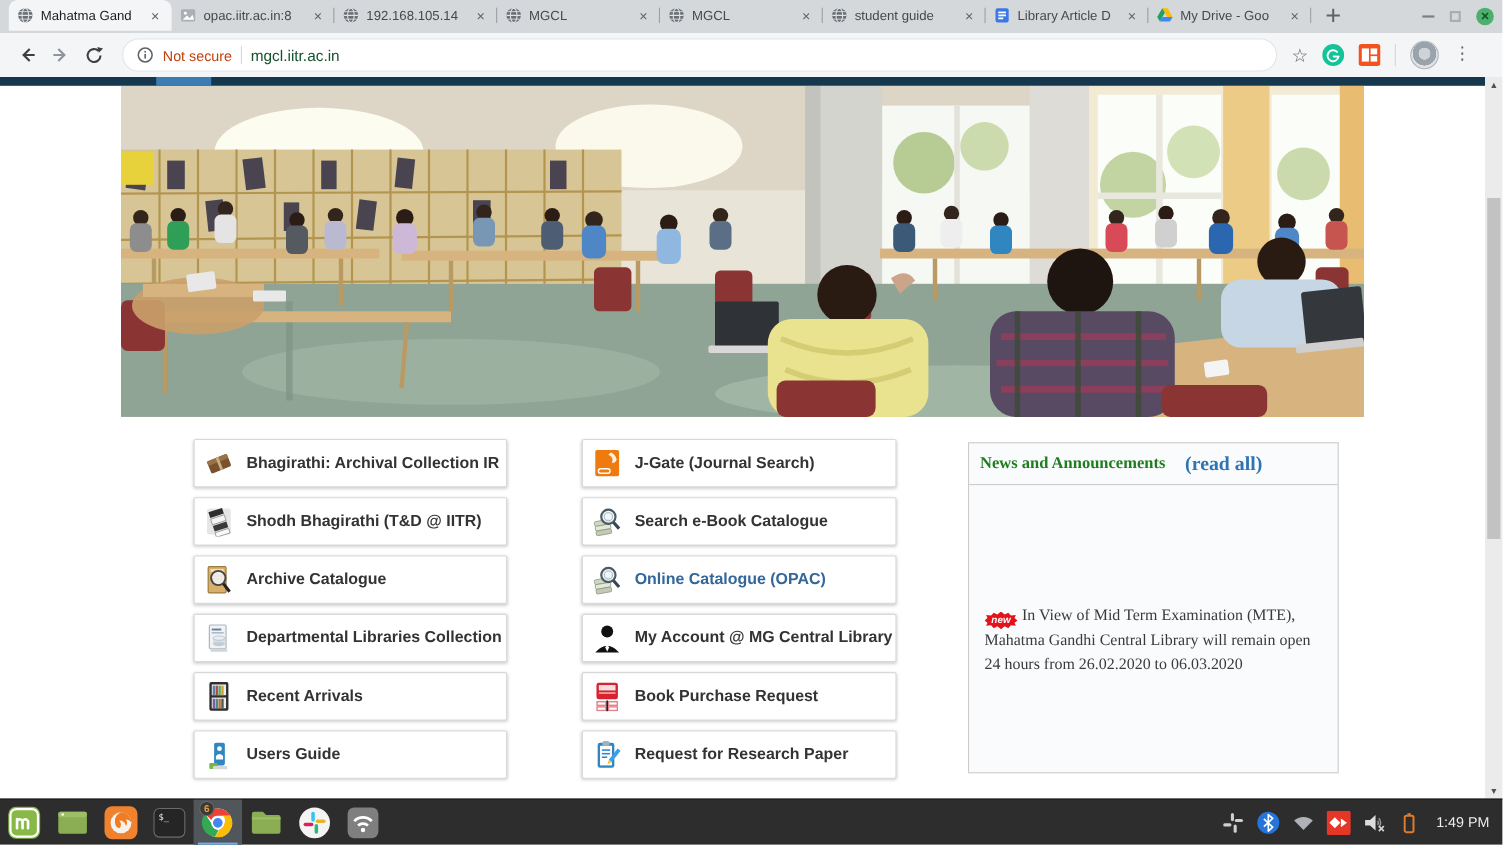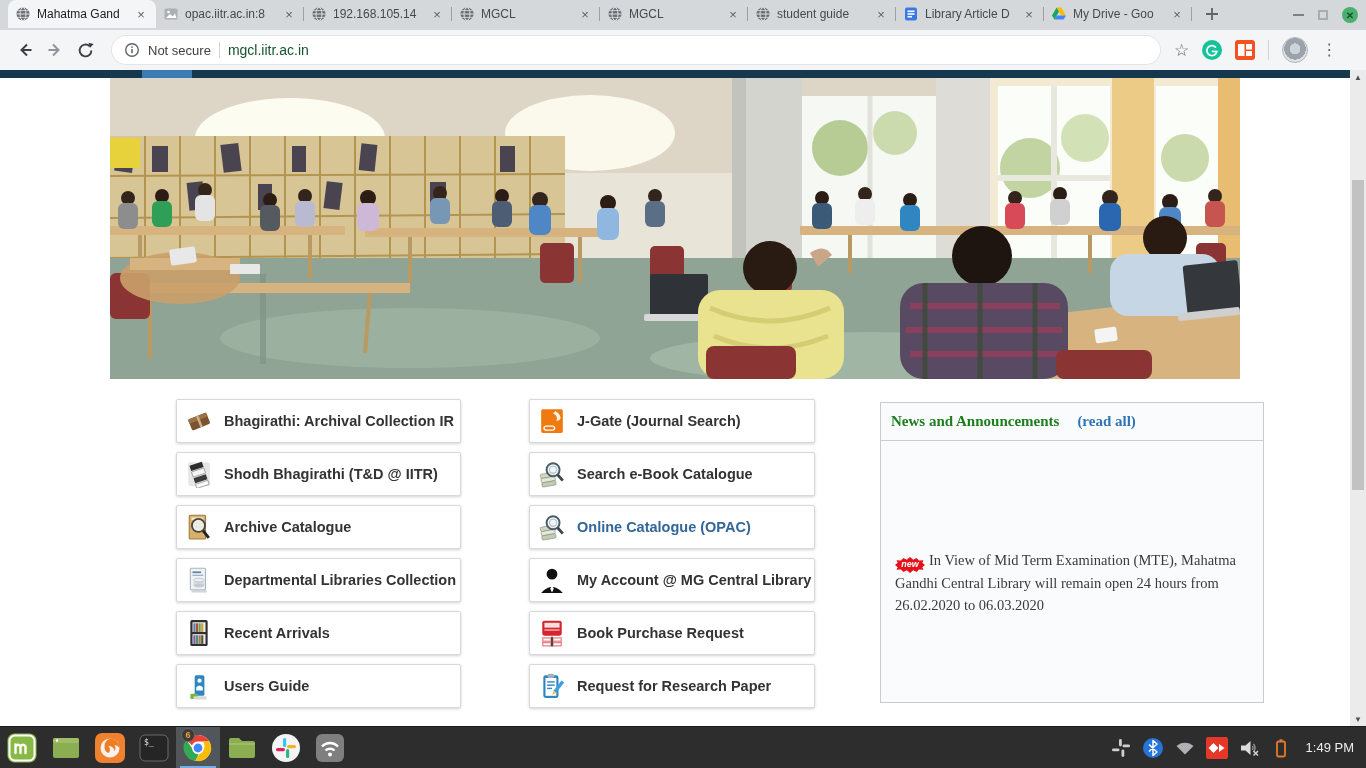--- a/index.html
+++ b/index.html
@@ -25,21 +25,21 @@
   .wc-close { width:16px; height:16px; border-radius:50%; background:#4caf6d; color:#14522a;
               display:flex; align-items:center; justify-content:center; font-size:10px; font-weight:bold; }
 
   .toolbar { position:absolute; left:0; top:30px; width:1366px; height:40px; background:#f4f5f6;
              display:flex; align-items:center; }
   .nav-btn { width:30px; height:30px; display:flex; align-items:center; justify-content:center; border-radius:50%; }
   .toolbar .spacer8 { width:6px; }
   .omnibox { margin-left:12px; width:1048px; height:28px; background:#fff; border-radius:14px;
              display:flex; align-items:center; padding:0 12px; gap:8px;
              box-shadow:0 0 0 1px #e2e4e7; }
-  .omnibox .sec-label { font-size:13px; color:#404040; }
+  .omnibox .sec-label { font-size:13px; color:#c2410c; }
   .omnibox .sep { width:1px; height:16px; background:#d3d5d8; }
   .omnibox .url { font-size:14px; color:#14532d; }
   .tb-right { display:flex; align-items:center; gap:13px; margin-left:14px; }
   .star { font-size:17px; color:#5f6368; }
   .ext-icon { width:20px; height:20px; }
   .tb-sep { width:1px; height:20px; background:#d3d5d8; }
   .avatar { width:26px; height:26px; border-radius:50%;
             background:radial-gradient(circle at 50% 45%, #cfd3d8 0 30%, #9aa2ab 31% 60%, #dfe2e6 61%);
             border:1px solid #aeb4ba; }
   .kebab { font-size:16px; color:#5f6368; letter-spacing:0; line-height:1; }
@@ -54,27 +54,27 @@
   .quick-col { position:absolute; top:329px; display:flex; flex-direction:column; gap:9px; }
   .col-left { left:176px; width:285px; }
   .col-right { left:529px; width:286px; }
   .quick-link { height:44px; background:#fff; border:1px solid #d9d9d9; border-radius:2px;
                 box-shadow:0 1px 3px rgba(0,0,0,.18); display:flex; align-items:center; gap:12px;
                 padding:0 8px 0 9px; cursor:pointer; }
   .quick-link .ql-icon { width:26px; height:28px; flex:0 0 auto; }
   .quick-link .ql-label { font-size:14.5px; font-weight:bold; color:#333; white-space:nowrap; }
   .quick-link.highlighted .ql-label { color:#336699; }
 
-  .news-panel { position:absolute; left:880px; top:332px; width:384px; height:301px;
+  .news-panel { position:absolute; left:880px; top:332px; width:337px; height:301px;
                 background:#fafbfc; border:1px solid #ccc; overflow:hidden;
                 font-family:"Liberation Serif", serif; }
   .news-header { height:38px; border-bottom:1px solid #ccc; display:flex; align-items:center;
                  gap:18px; padding:0 10px; }
   .news-title { color:#1e7e1e; font-weight:bold; font-size:15px; }
-  .news-readall { color:#2e74b5; font-weight:bold; font-size:15px; }
+  .news-readall { color:#2e74b5; font-weight:bold; font-size:18px; }
   .news-body { position:relative; }
   .news-spacer { height:100px; }
   .news-item { padding:9px 12px 12px 14px; font-size:14.5px; color:#3a3a3a; line-height:1.5; }
   .news-item + .news-item { border-top:1px solid #d9d9d9; }
   .new-badge { display:inline-block; background:#e3131b; color:#fff; font-family:"Liberation Sans",sans-serif;
                font-style:italic; font-weight:bold; font-size:9px; line-height:15px; width:30px; height:16px;
                text-align:center; vertical-align:-2px; margin-right:4px;
                clip-path:polygon(0% 50%,9% 36%,5% 20%,20% 22%,28% 6%,39% 17%,50% 0%,61% 17%,72% 6%,80% 22%,95% 20%,91% 36%,100% 50%,91% 64%,95% 80%,80% 78%,72% 94%,61% 83%,50% 100%,39% 83%,28% 94%,20% 78%,5% 80%,9% 64%); }
 
   

